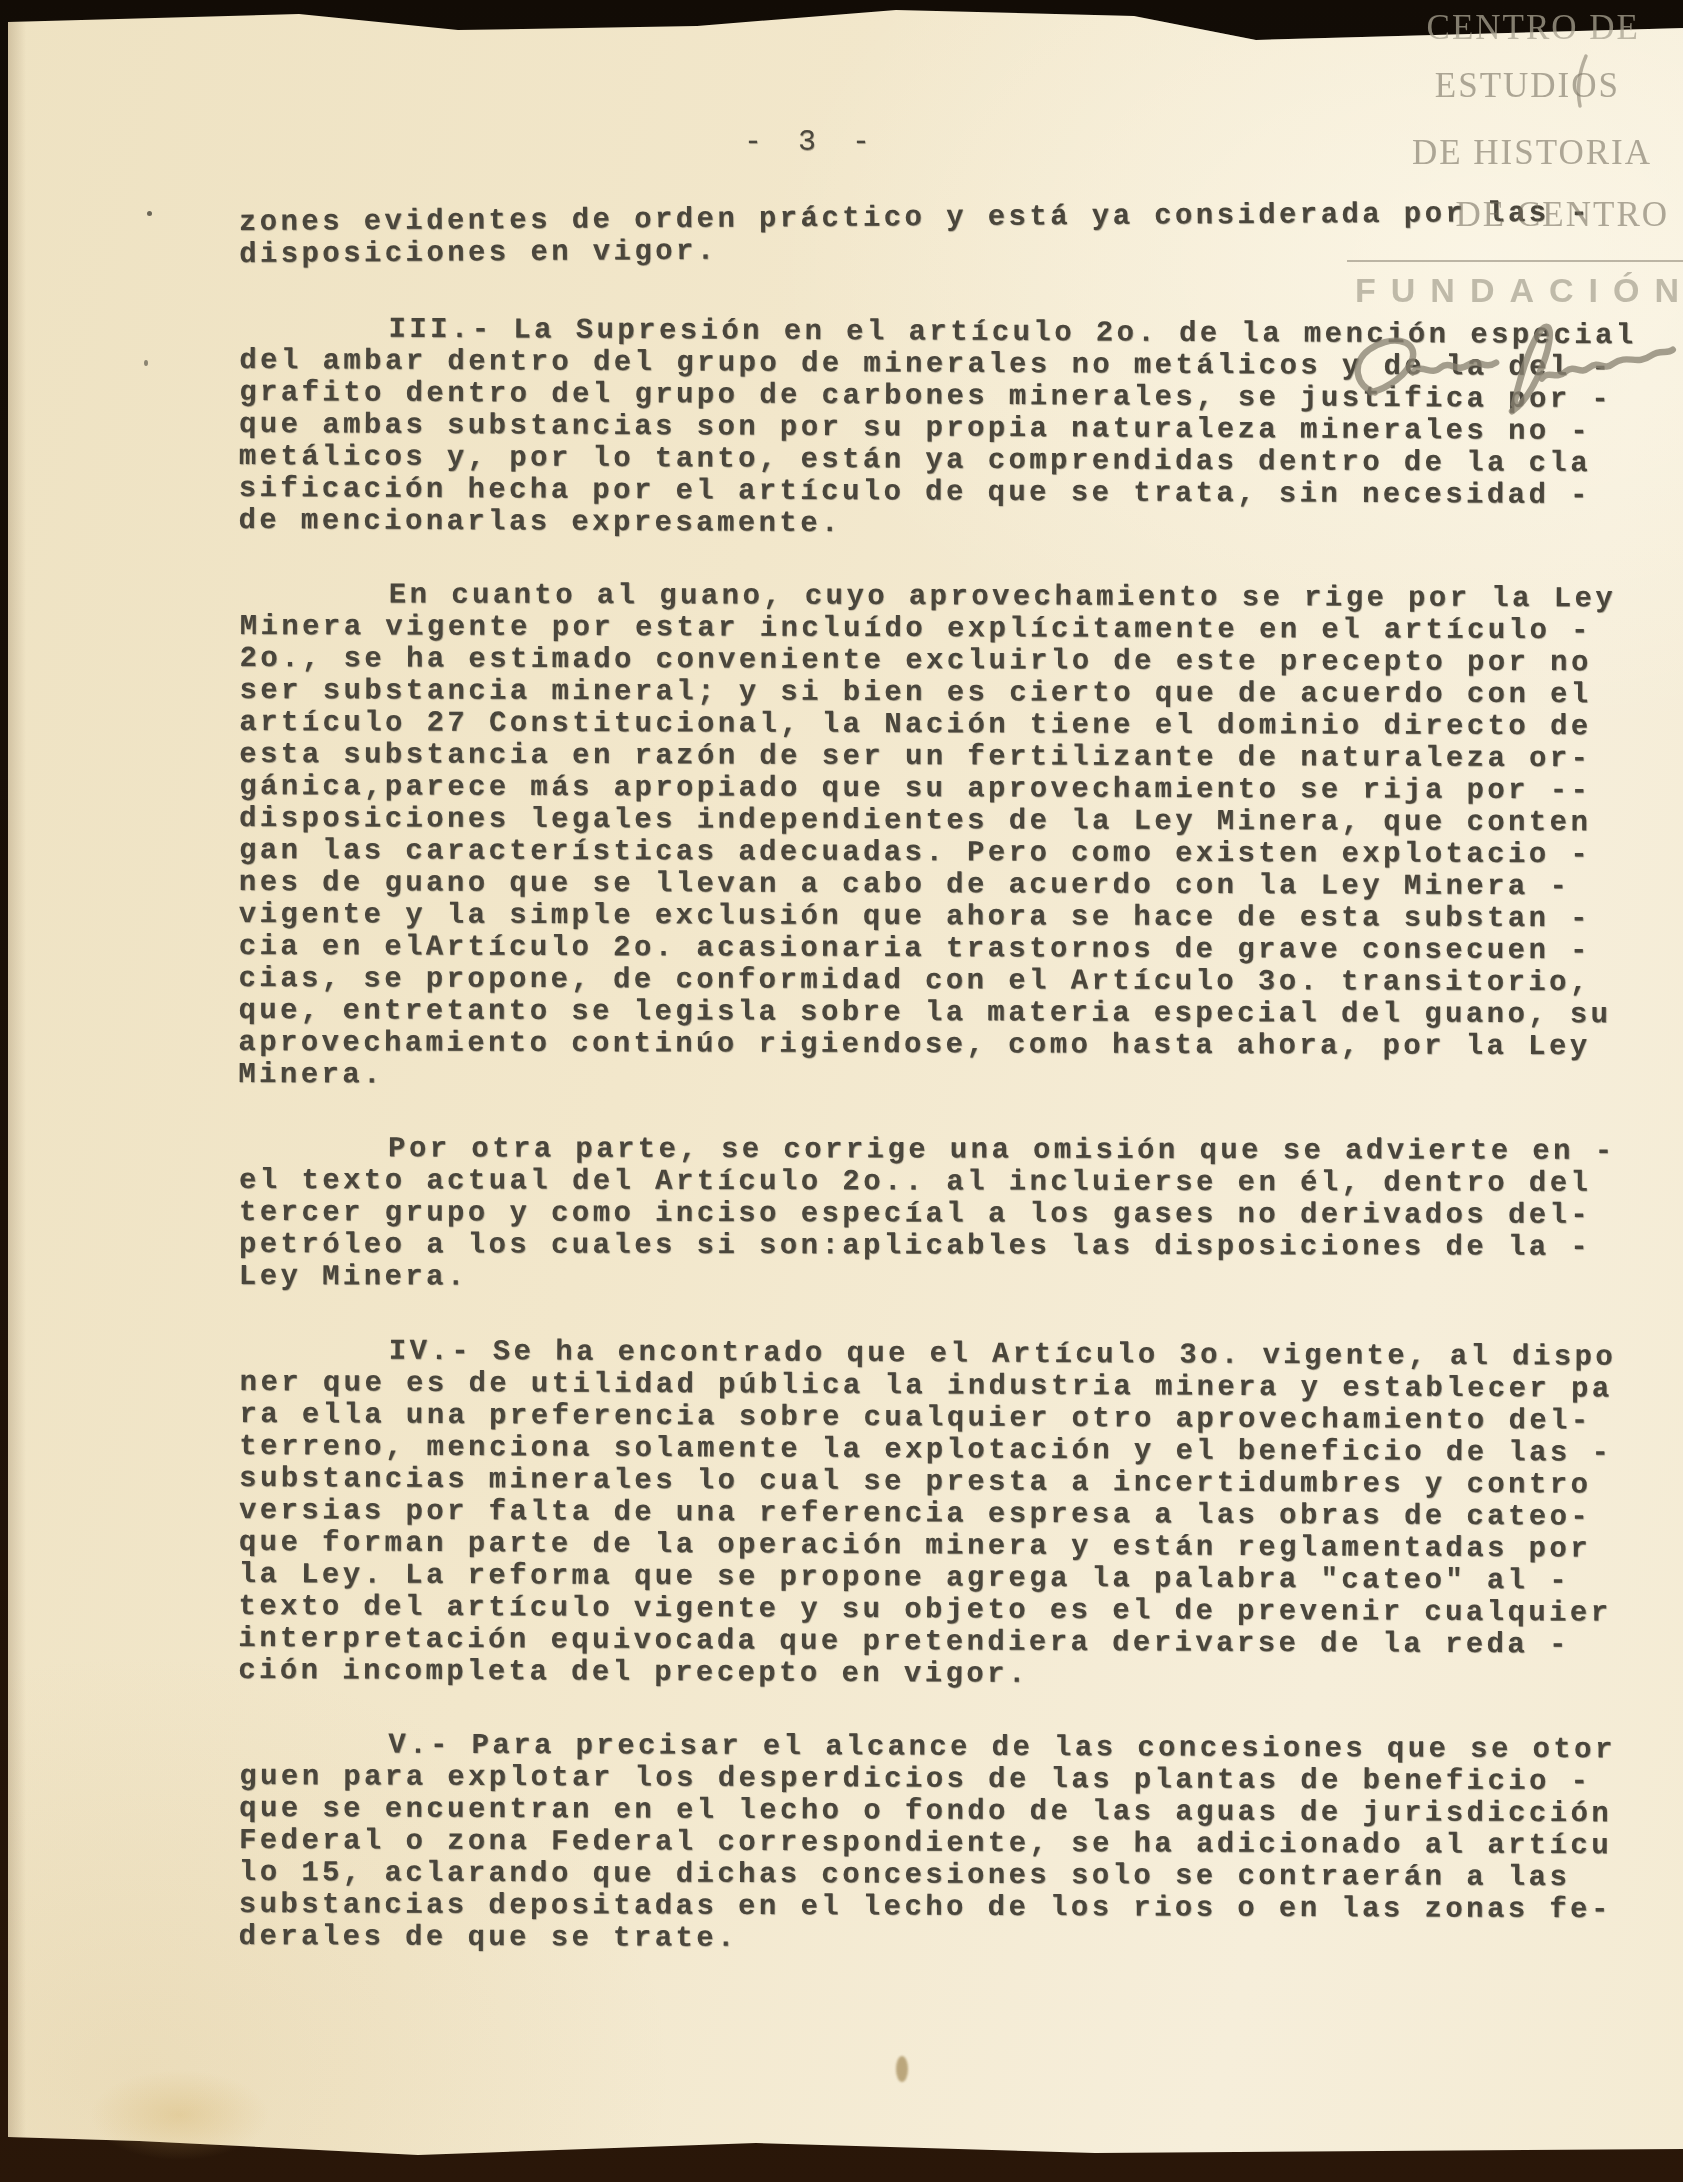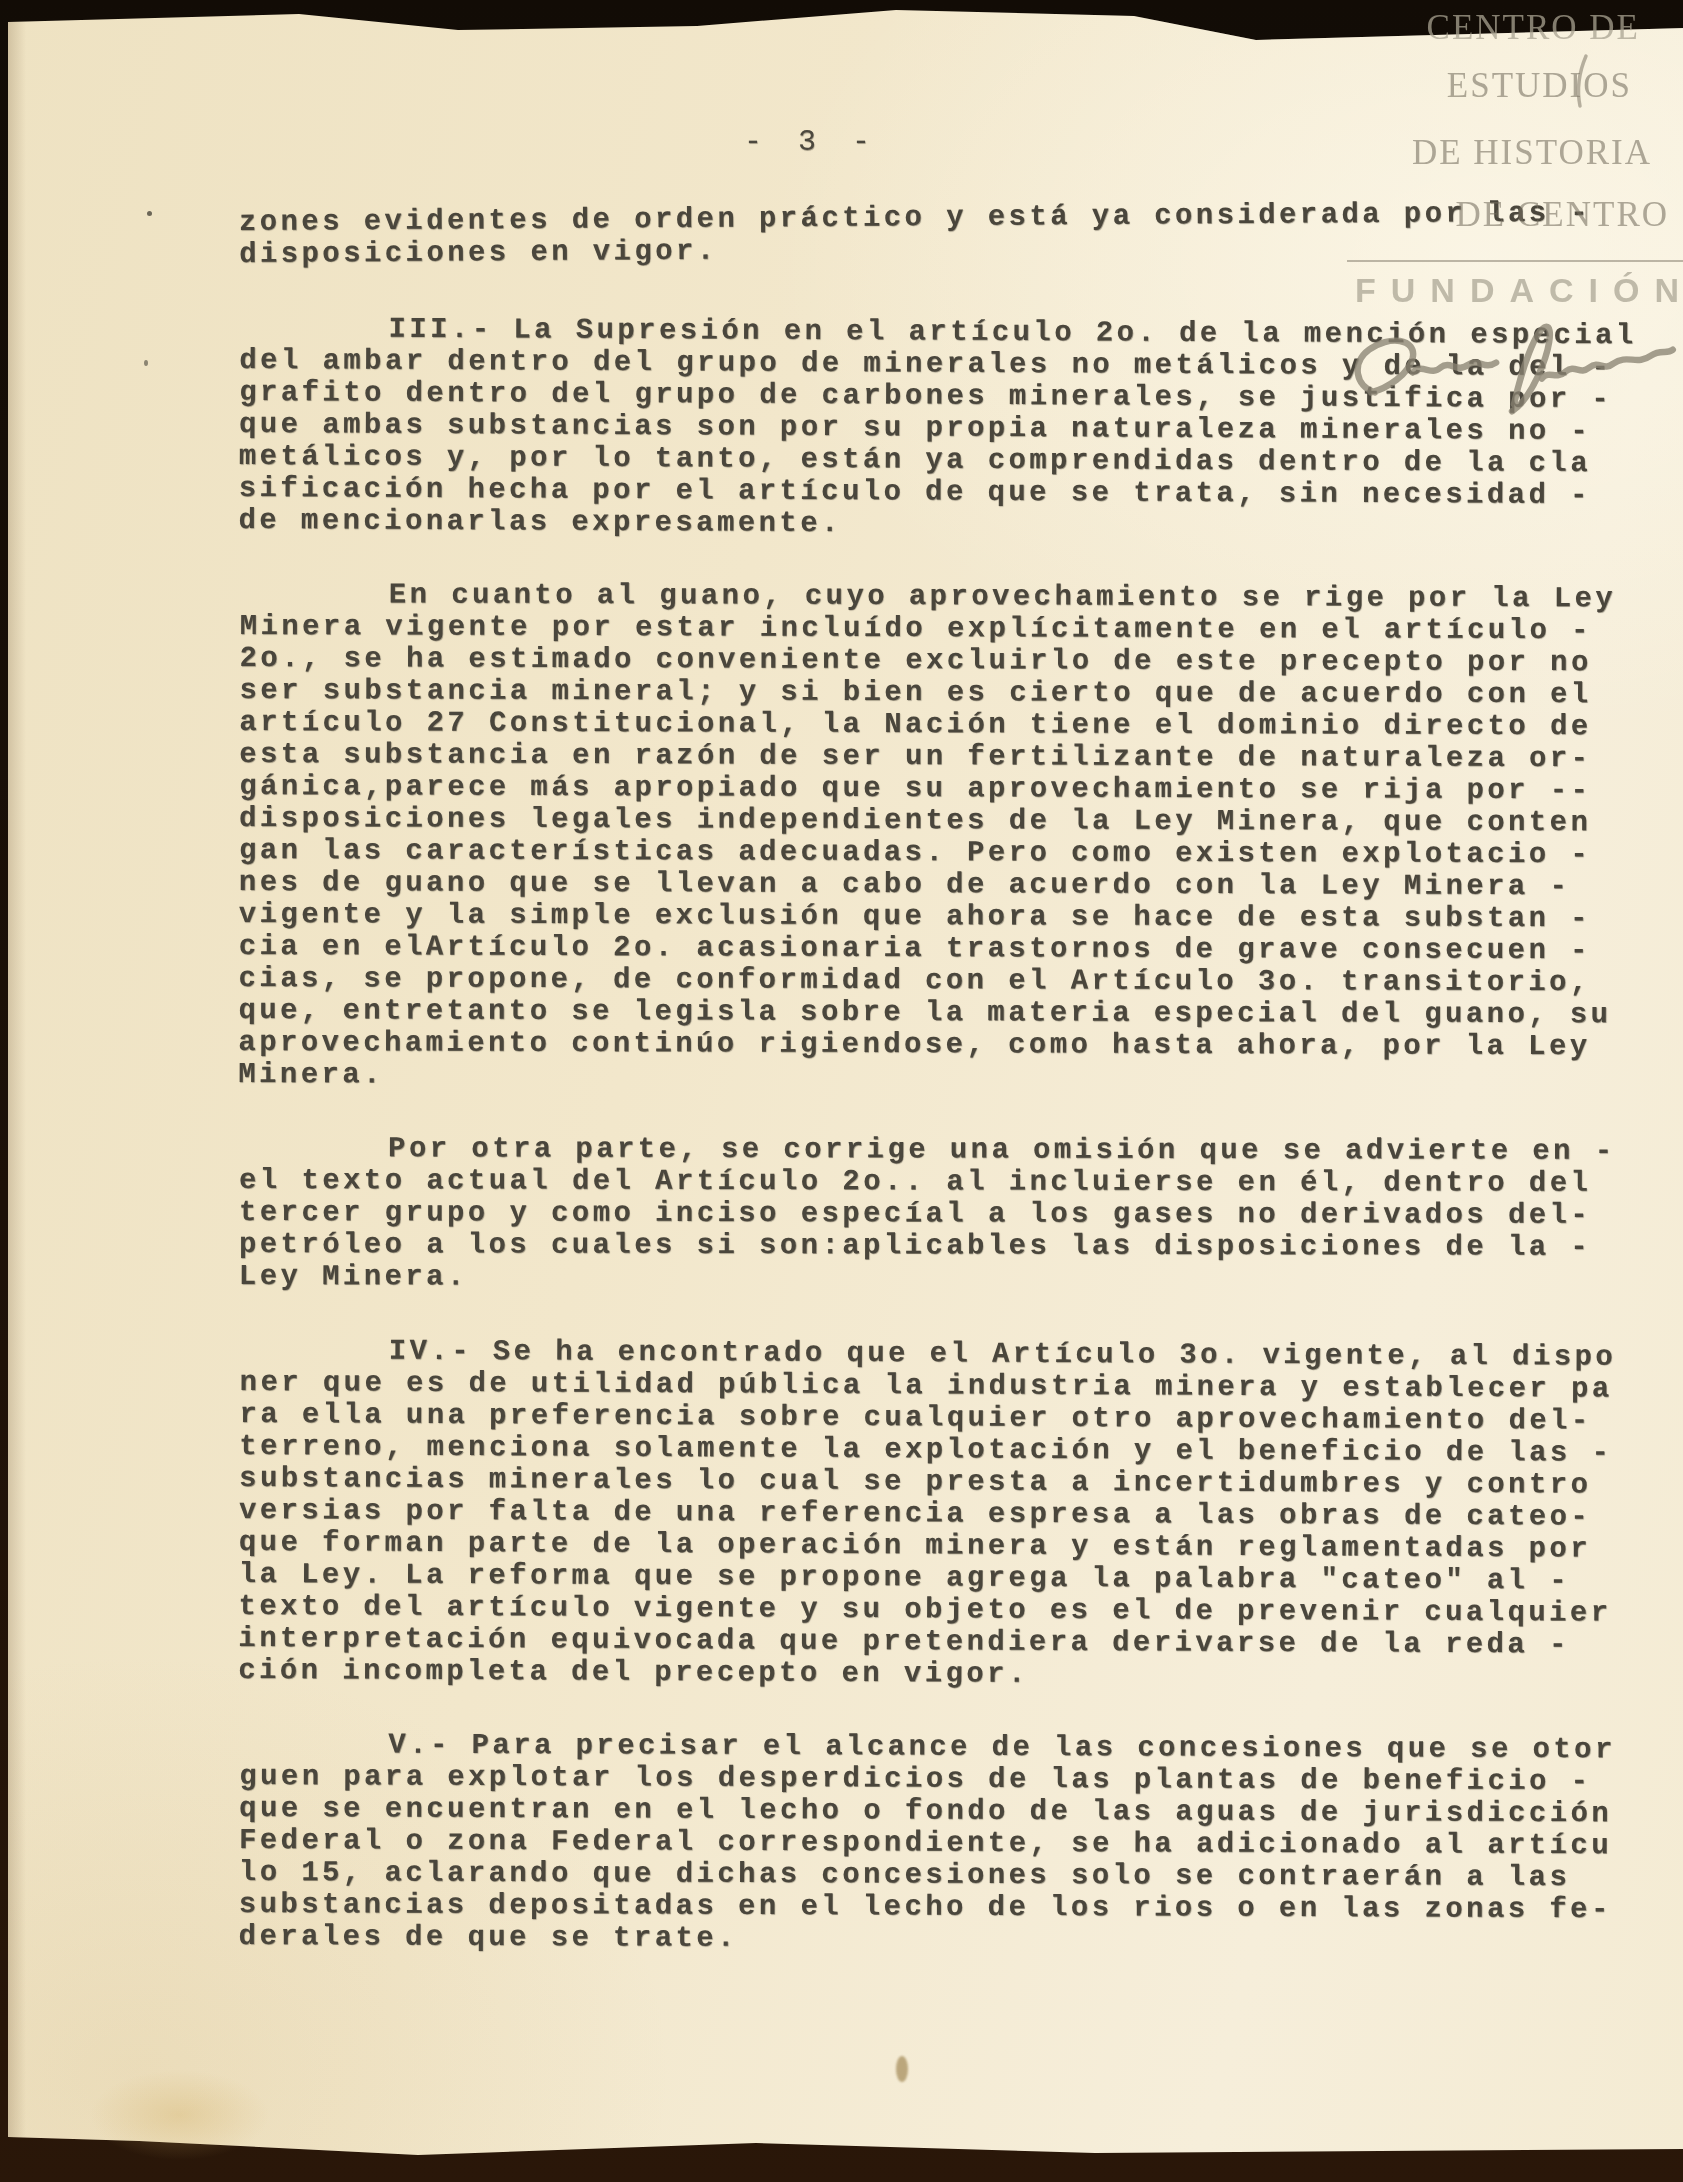--- a/index.html
+++ b/index.html
@@ -69,21 +69,21 @@
   
   .watermark{position:absolute;inset:0;pointer-events:none;text-decoration:underline;}
   .wm{
     position:absolute;
     font-family:"Liberation Serif","DejaVu Serif",serif;
     font-size:35px;letter-spacing:2px;
     color:rgba(118,111,94,.58);
     white-space:nowrap;
   }
   .wm-1{top:8px;right:44px;color:rgba(170,163,146,.75);}
-  .wm-2{top:66px;right:52px;margin-left:7px;}
+  .wm-2{top:66px;right:64px;margin-left:7px;}
   .wm-3{top:133px;right:32px;margin-left:33px;}
   .wm-4{top:195px;right:15px;}
   .wm-rule{
     position:absolute;top:260px;left:1347px;width:336px;height:2px;
     background:rgba(125,118,102,.5);
   }
   .wm-foundation{
     position:absolute;top:271px;left:1355px;
     font-family:"Liberation Sans","DejaVu Sans",sans-serif;
     font-size:34px;font-weight:bold;letter-spacing:15px;

